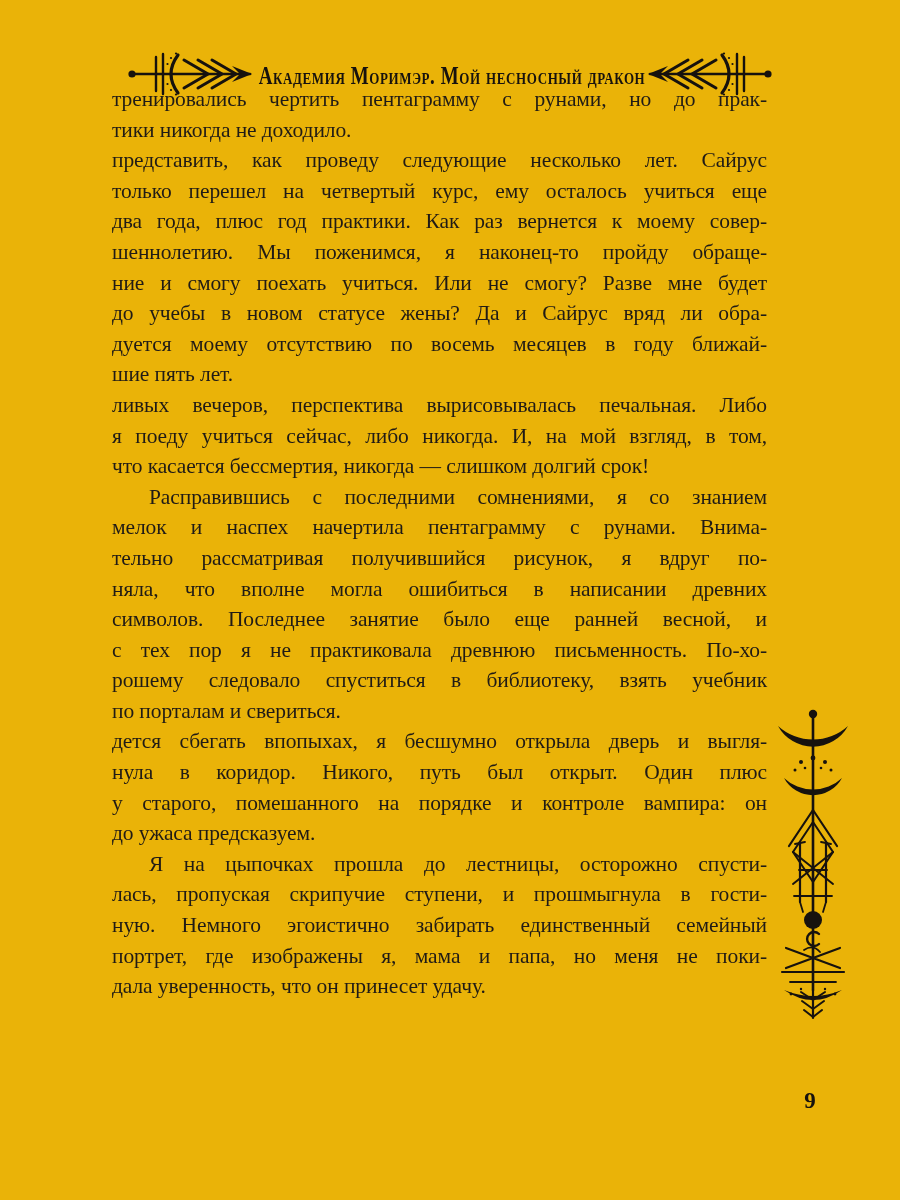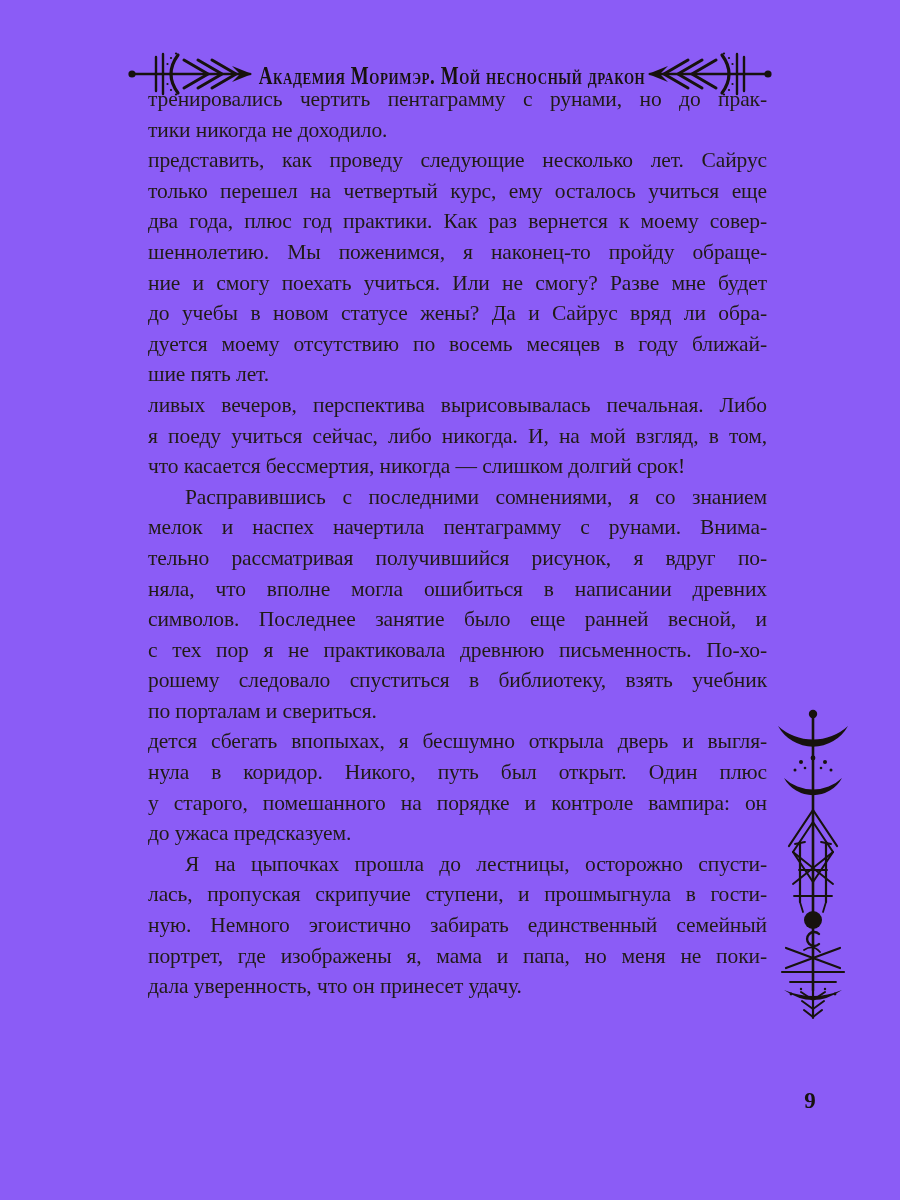--- a/index.html
+++ b/index.html
@@ -1,19 +1,19 @@
 <!DOCTYPE html>
 <html><head>
 <meta charset="utf-8">
 <style>
   html,body{margin:0;padding:0;}
   .page{
     position:relative;
     width:900px;height:1200px;
-    background:#8b5cf6;
+    background:#eab308;
     color:#201b16;
     font-family:"Liberation Serif","DejaVu Serif",serif;
     overflow:hidden;
   }
   
   .header{position:absolute;top:24px;left:0;width:900px;height:52px;}
   .orn{position:absolute;top:28px;width:130px;height:44px;}
   .orn-left{left:126px;}
   .orn-right{right:126px;transform:scaleX(-1);}
   .title-wrap{
@@ -36,21 +36,20 @@
     left:112px;top:84px;width:655px;
     font-size:21.5px;
     letter-spacing:-0.1px;
   }
   .para{margin:0;padding:0;}
   .line{
     line-height:30.6px;
     text-align:justify;
     text-align-last:justify;
     white-space:normal;
-    margin-left:36px;
   }
   .line.last{text-align-last:left;}
   .para.indent .line.first{text-indent:37px;}
   
   .page-number{
     position:absolute;
     left:790px;top:1088px;width:40px;
     font-size:23px;font-weight:700;
     text-align:center;
     color:#17120e;

